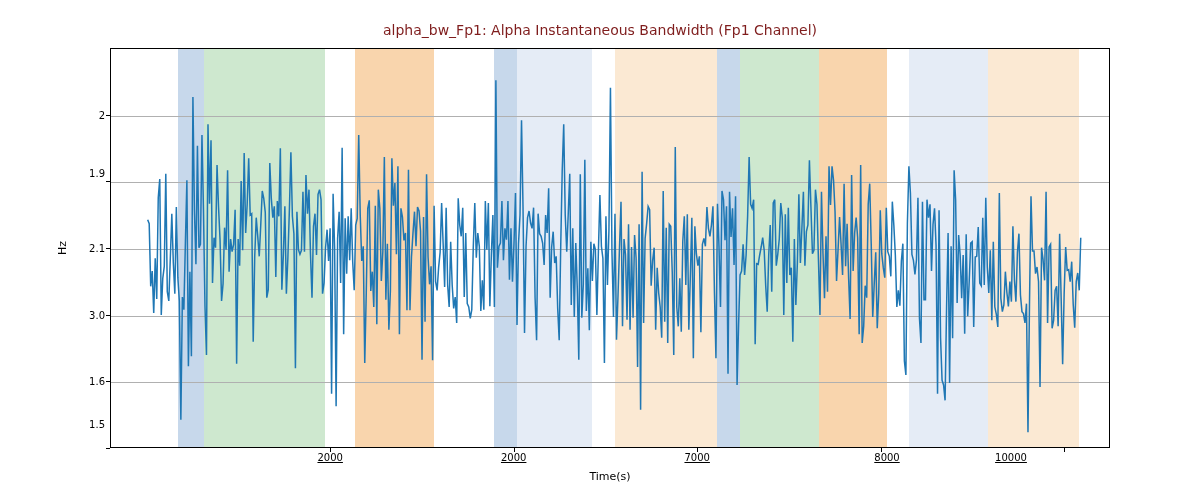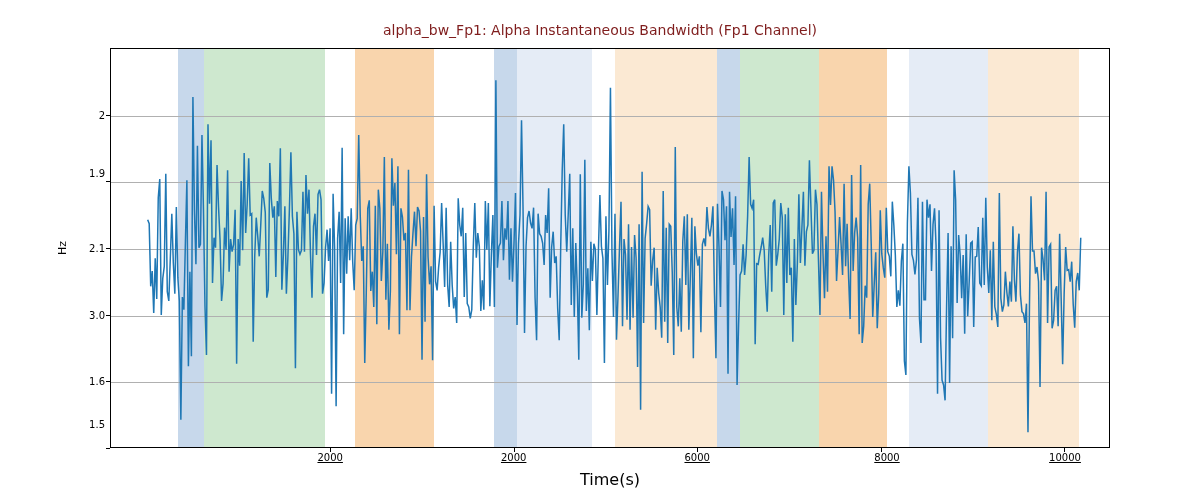--- a/index.html
+++ b/index.html
@@ -77,21 +77,21 @@
     left: 62px;
     top: 248px;
     transform: translate(-50%, -50%) rotate(-90deg);
     font-size: 11px;
   }
   .xlabel {
     position: absolute;
     left: 610px;
     top: 470px;
     transform: translateX(-50%);
-    font-size: 16px;
+    font-size: 11px;
   }
   .tickmark-y {
     position: absolute;
     left: 106px;
     width: 4px;
     height: 0;
     border-top: 1px solid #000;
   }
   .tickmark-x {
     position: absolute;
@@ -120,23 +120,23 @@
 
   <div class="tickmark-y" style="top:448px"></div>
   <div class="tickmark-y" style="top:381.3px"></div>
   <div class="tickmark-y" style="top:314.7px"></div>
   <div class="tickmark-y" style="top:248px"></div>
   <div class="tickmark-y" style="top:181.3px"></div>
   <div class="tickmark-y" style="top:114.7px"></div>
 
   <div class="xtick-label" style="left:330.2px">2000</div>
   <div class="xtick-label" style="left:513.7px">2000</div>
-  <div class="xtick-label" style="left:697.2px">6000</div>
+  <div class="xtick-label" style="left:697.2px">7000</div>
   <div class="xtick-label" style="left:887px">8000</div>
-  <div class="xtick-label" style="left:1065px">10000</div>
+  <div class="xtick-label" style="left:1011px">10000</div>
 
   <div class="tickmark-x" style="left:330.2px"></div>
   <div class="tickmark-x" style="left:513.7px"></div>
   <div class="tickmark-x" style="left:697.2px"></div>
   <div class="tickmark-x" style="left:880.7px"></div>
   <div class="tickmark-x" style="left:1064.3px"></div>
 
   <div class="axes" id="axes">
     <div id="bands-layer">
         <div class="band" style="left: 66.8807px; width: 26.3303px; background: rgb(199, 216, 235);"></div>

